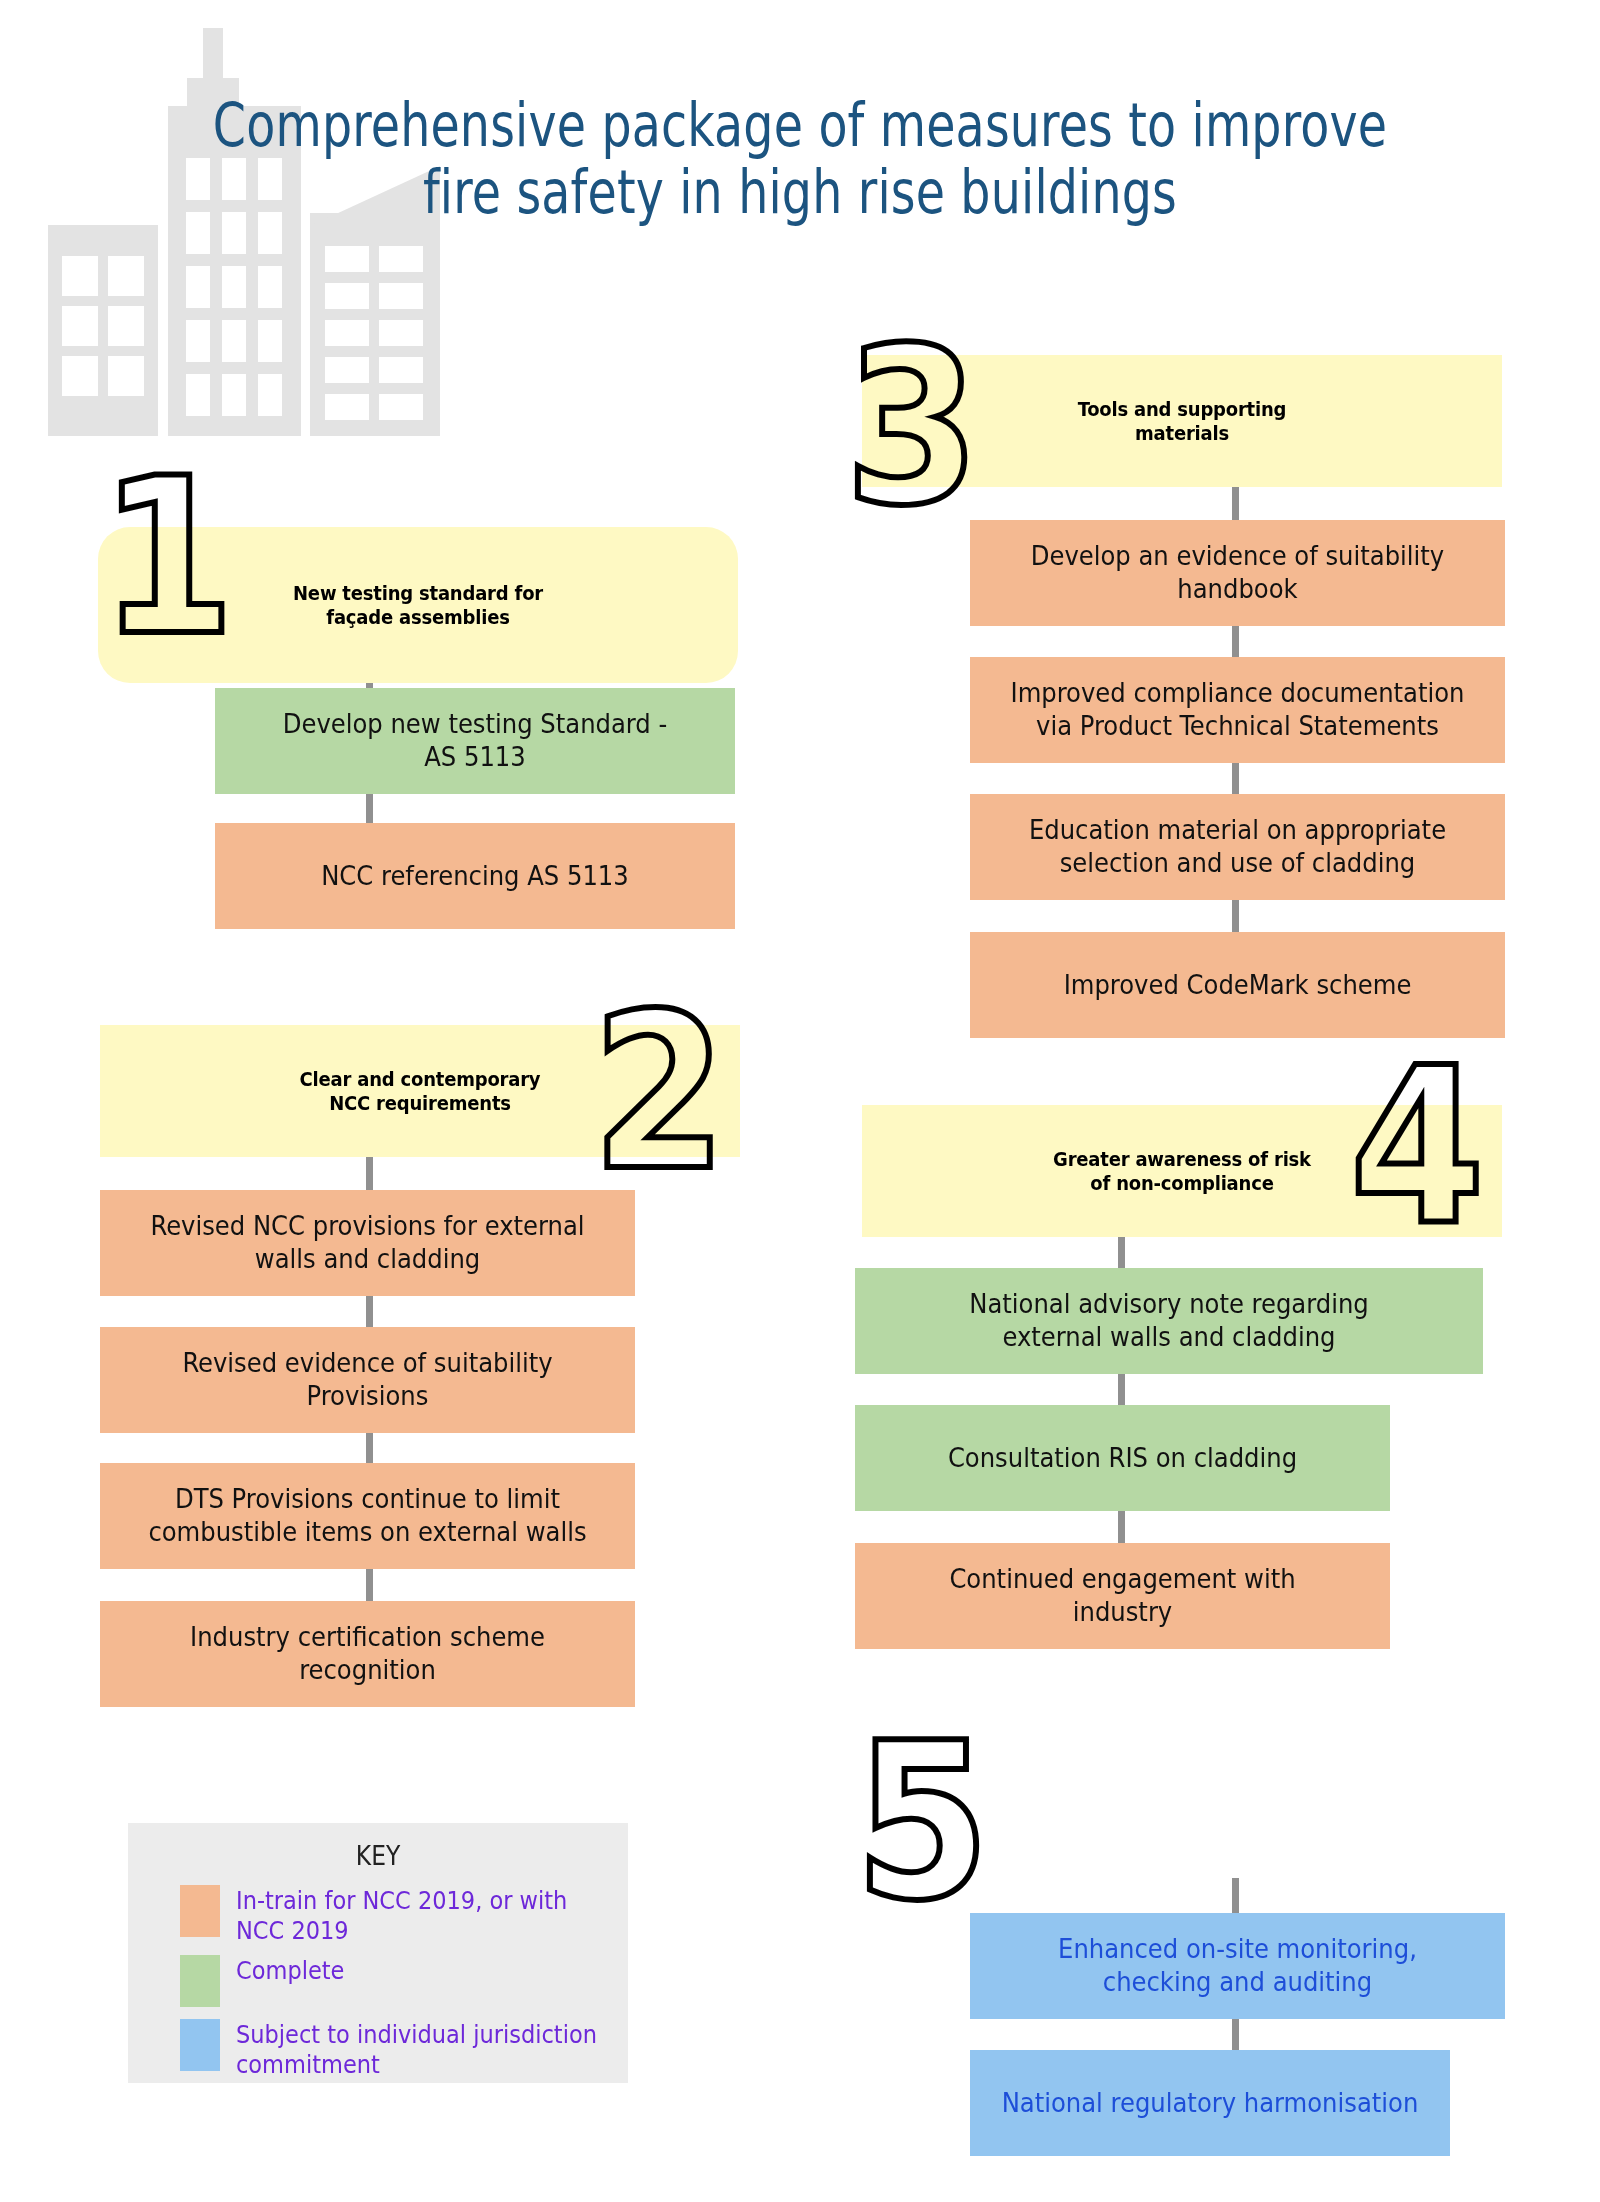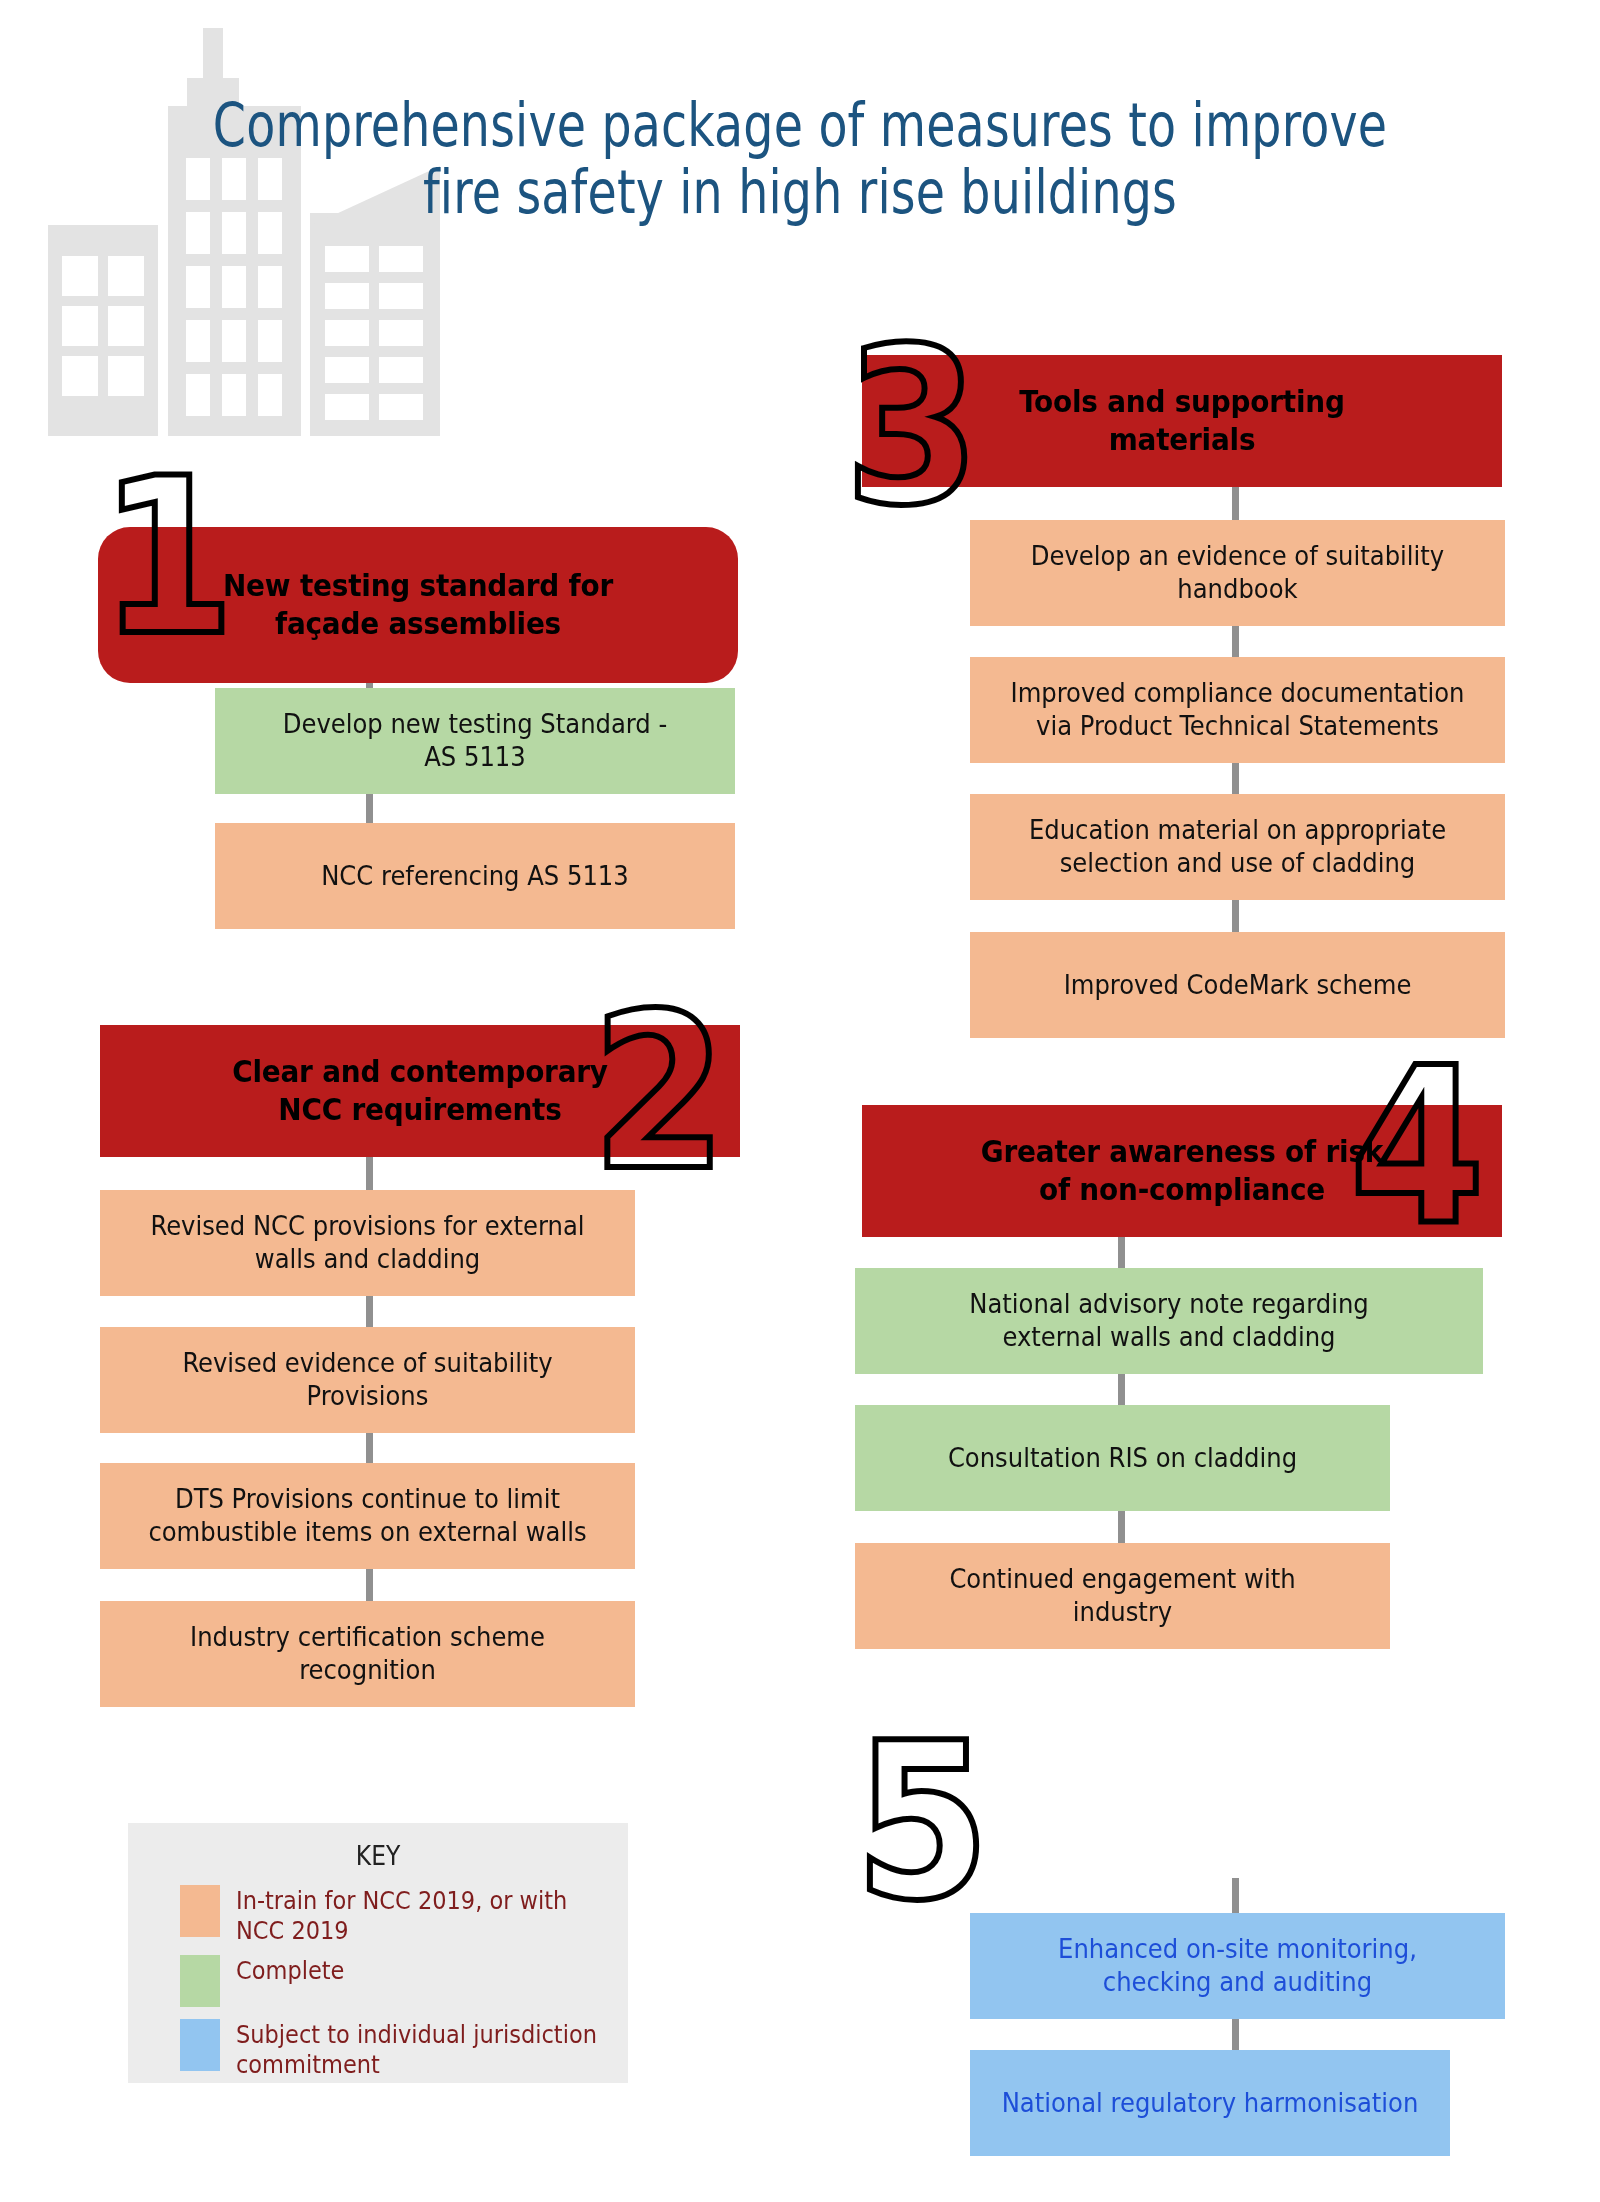--- a/index.html
+++ b/index.html
@@ -23,24 +23,24 @@
     color:#1c5480;
     font-family:"Liberation Sans Narrow","DejaVu Sans Condensed","Liberation Sans",sans-serif;
     font-size:60px;line-height:1.12;font-weight:400;
     letter-spacing:.2px;
     transform:scaleX(.88);transform-origin:50% 50%;
     white-space:pre-line;
   }
 
   
   .hdr{
-    position:absolute;background:#b91c1c;
+    position:absolute;background:#fef9c3;
     display:flex;align-items:center;justify-content:center;
     text-align:center;color:#000;
-    font-weight:bold;font-size:31px;line-height:1.22;
+    font-weight:bold;font-size:20px;line-height:1.22;
     font-family:"Liberation Sans Narrow","DejaVu Sans Condensed","Liberation Sans",sans-serif;
     letter-spacing:-.2px;
     white-space:pre-line;
     z-index:2;
   }
   .box{
     position:absolute;
     display:flex;align-items:center;justify-content:center;
     text-align:center;color:#111;
     font-size:27px;line-height:1.22;
@@ -69,21 +69,21 @@
   .keybox{position:absolute;background:#ececec;}
   .keytitle{
     position:absolute;width:100%;text-align:center;
     font-family:"Liberation Sans Narrow","DejaVu Sans Condensed","Liberation Sans",sans-serif;
     font-size:26px;color:#222;
   }
   .keyrow{position:absolute;display:flex;align-items:flex-start;}
   .swatch{width:40px;height:52px;flex:0 0 40px;margin-right:16px;}
   .keylabel{
     font-family:"Liberation Sans Narrow","DejaVu Sans Condensed","Liberation Sans",sans-serif;
-    font-size:25px;line-height:1.18;color:#7f1d1d;white-space:pre-line;padding-top:1px;
+    font-size:25px;line-height:1.18;color:#6d28d9;white-space:pre-line;padding-top:1px;
   }
 </style>
 </head>
 <body>
 
 <div class="stage">
 
   <div class="skyline">
 
     <div class="bldg" style="left:163px;top:10px;width:20px;height:125px;"></div>

